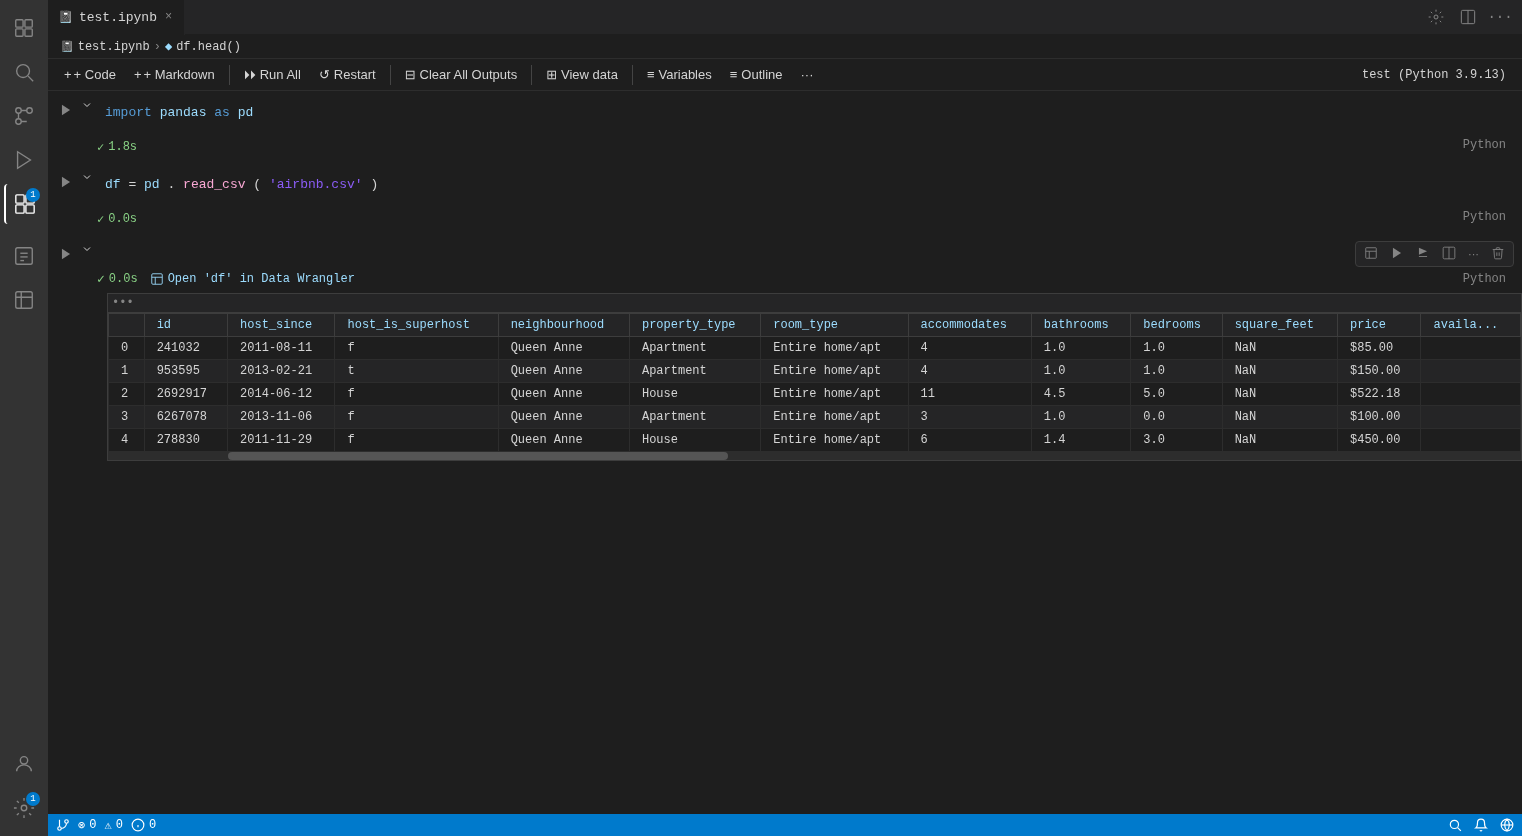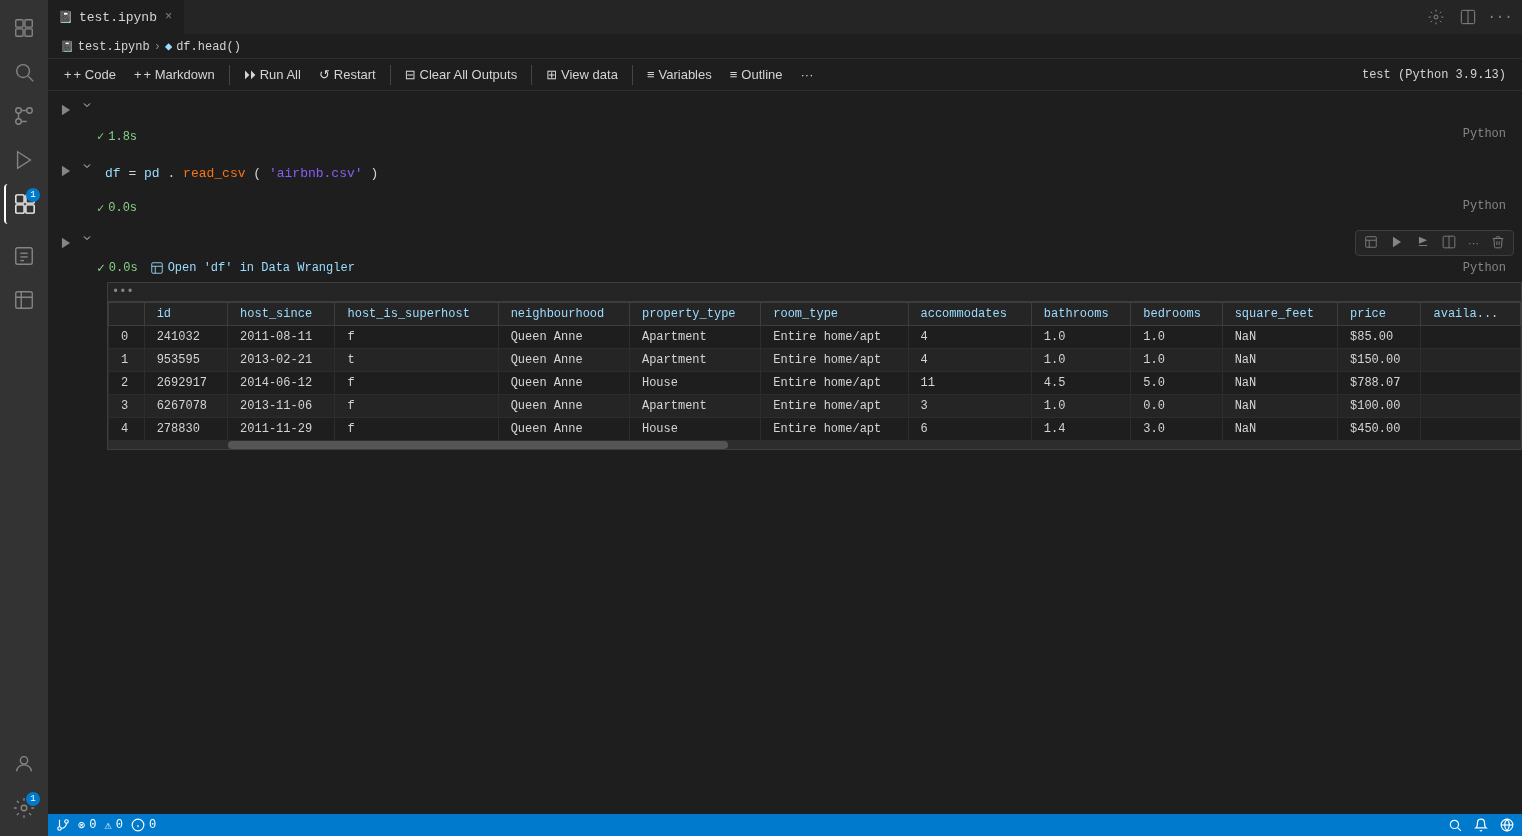--- a/index.html
+++ b/index.html
@@ -208,21 +208,21 @@
       color: #89d185;
       font-size: 12px;
       padding-top: 2px;
       padding-left: 70px;
     }
     .output-status .time { color: #89d185; }
 
     
     .kw { color: #569cd6; }
     .str { color: #8b5cf6; }
-    .fn { color: #f97316; margin-top: 36px; }
+    .fn { color: #f9a8d4; margin-top: 36px; }
     .var { color: #9cdcfe; }
     .dot { color: #d4d4d4; }
 
     
     .data-table-container {
       margin-left: 56px;
       margin-right: 0;
       overflow-x: auto;
       border: 1px solid #3d3d3d;
     }
@@ -470,20 +470,29 @@
       <div class="cell-body">
         <div class="cell-run-btn">
           <svg width="14" height="14" viewBox="0 0 24 24" fill="currentColor">
               <polygon points="5,3 19,12 5,21"></polygon>
             </svg>
         </div>
         <div class="cell-expand">
           <svg width="12" height="12" viewBox="0 0 24 24" fill="none" stroke="currentColor" stroke-width="2">
               <polyline points="6,9 12,15 18,9"></polyline>
             </svg>
+        </div>
+        <div class="cell-code">
+          <span class="kw">import</span>
+          <span> </span>
+          <span class="var">pandas</span>
+          <span> </span>
+          <span class="kw">as</span>
+          <span> </span>
+          <span class="var">pd</span>
         </div>
       </div>
       <div class="cell-output">
         <div style="width:30px;flex-shrink:0;"></div>
         <div style="width:16px;flex-shrink:0;"></div>
         <div class="output-status" style="padding-left:0;">
           <span class="checkmark">✓</span>
           <span class="time">1.8s</span>
         </div>
         <div style="flex:1;"></div>
@@ -652,21 +661,21 @@
                 <td>2692917</td>
                 <td>2014-06-12</td>
                 <td>f</td>
                 <td>Queen Anne</td>
                 <td>House</td>
                 <td>Entire home/apt</td>
                 <td>11</td>
                 <td>4.5</td>
                 <td>5.0</td>
                 <td>NaN</td>
-                <td>$788.07</td>
+                <td>$522.18</td>
                 <td></td>
               </tr>
               <tr>
                 <td>3</td>
                 <td>6267078</td>
                 <td>2013-11-06</td>
                 <td>f</td>
                 <td>Queen Anne</td>
                 <td>Apartment</td>
                 <td>Entire home/apt</td>

